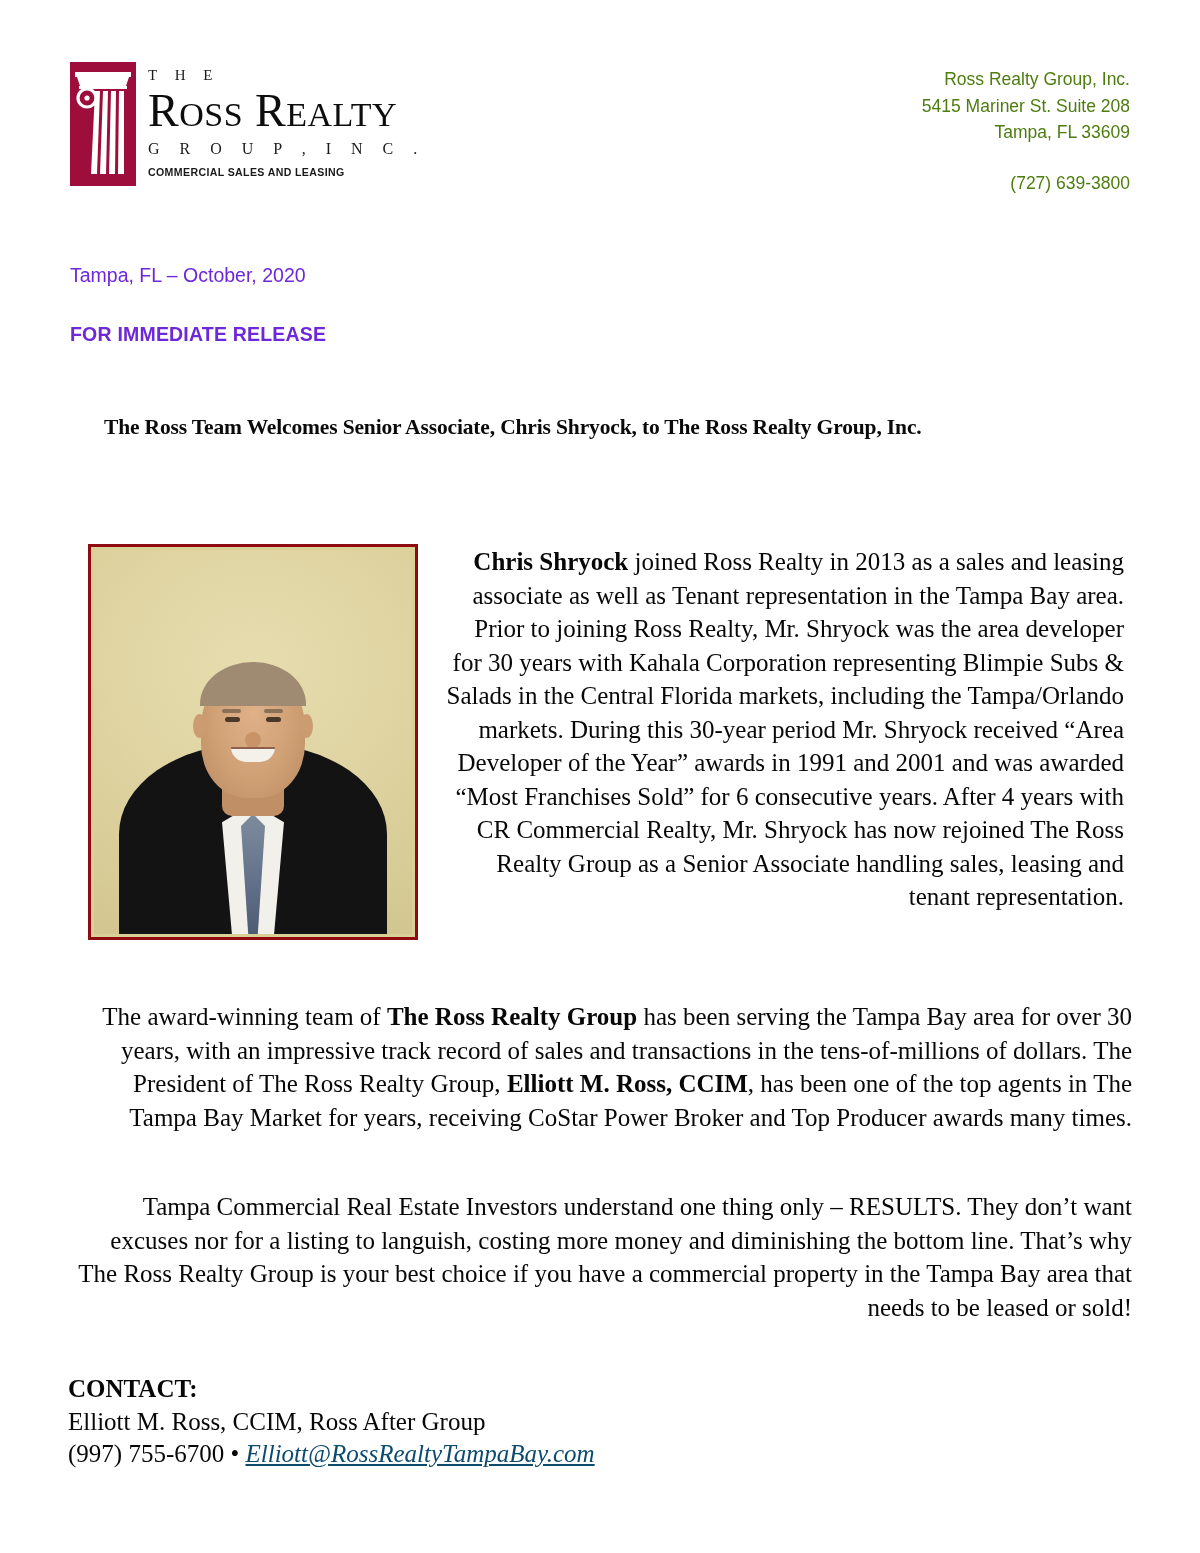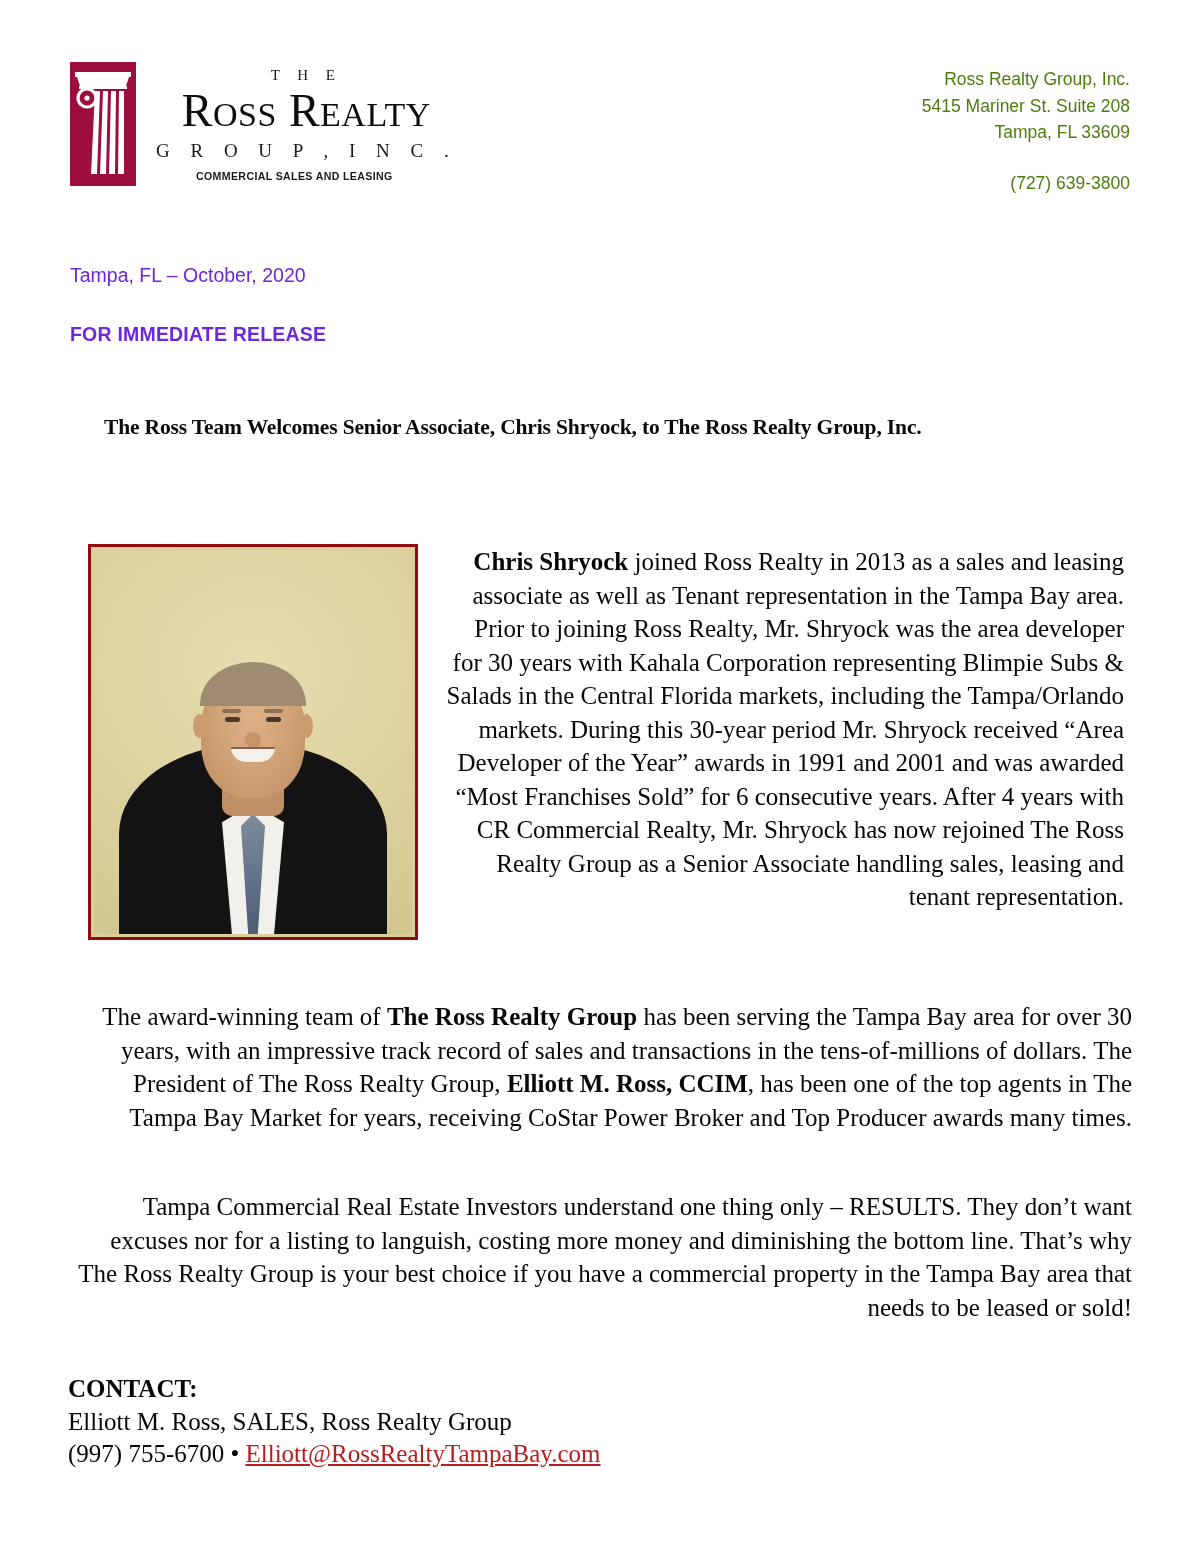--- a/index.html
+++ b/index.html
@@ -35,23 +35,22 @@
   }
   .logo-mark {
     width: 66px;
     height: 124px;
     flex: 0 0 auto;
     position: relative;
   }
   .logo-mark svg { display: block; }
 
   .logo-words {
-    margin-left: 20px;
+    margin-left: 12px;
     padding-top: 6px;
-    text-align: center;
   }
   .logo-the {
     font-family: "Liberation Serif", serif;
     font-size: 15px;
     letter-spacing: 7px;
     color: #1a1a1a;
     line-height: 1;
     margin-bottom: 6px;
   }
   .logo-main {
@@ -59,21 +58,21 @@
     font-size: 46px;
     line-height: 0.95;
     color: #0d0d0d;
     letter-spacing: 0.5px;
     white-space: nowrap;
   }
   .logo-main .cap { font-size: 46px; }
   .logo-main .sc  { font-size: 34px; }
   .logo-group {
     font-family: "Liberation Serif", serif;
-    font-size: 19px;
+    font-size: 16px;
     letter-spacing: 8px;
     color: #1a1a1a;
     margin-top: 7px;
   }
   .logo-tagline {
     font-family: "Liberation Sans", sans-serif;
     font-size: 11.5px;
     font-weight: bold;
     letter-spacing: 0.4px;
     color: #1a1a1a;
@@ -294,23 +293,24 @@
     position: absolute;
     left: 68px;
     top: 1373px;
     font-family: "Liberation Serif", serif;
     font-size: 25px;
     line-height: 1.30;
     color: #070707;
   }
   .contact-footer .label { font-weight: bold; }
   .email-link {
-    color: #b91c1c;
+    color: #0c4a6e;
     text-decoration: underline;
     text-underline-offset: 2px;
+    font-style: italic;
   }
   b, .b { font-weight: bold; }
 </style>
 </head>
 <body>
 
 <div class="page">
 
   <div class="header">
 
@@ -378,17 +378,17 @@
   </div>
 
   <div class="body-text bio-para"><b>Chris Shryock</b><span> joined Ross Realty in 2013 as a sales and leasing associate as well as Tenant representation in the Tampa Bay area.  Prior to joining Ross Realty, Mr. Shryock was the area developer for 30 years with Kahala Corporation representing Blimpie Subs &amp; Salads in the Central Florida markets, including the Tampa/Orlando markets.  During this 30-year period Mr. Shryock received “Area Developer of the Year” awards in 1991 and 2001 and was awarded “Most Franchises Sold” for 6 consecutive years.  After 4 years with CR Commercial Realty, Mr. Shryock has now rejoined The Ross Realty Group as a Senior Associate handling sales, leasing and tenant representation.</span></div>
 
   <div class="body-text para-2"><span>The award-winning team of </span><b>The Ross Realty Group</b><span> has been serving the Tampa Bay area for over 30 years, with an impressive track record of sales and transactions in the tens-of-millions of dollars. The President of The Ross Realty Group, </span><b>Elliott M. Ross, CCIM</b><span>, has been one of the top agents in The Tampa Bay Market for years, receiving CoStar Power Broker and Top Producer awards many times.</span></div>
 
   <div class="body-text para-3">Tampa Commercial Real Estate Investors understand one thing only – RESULTS. They don’t want excuses nor for a listing to languish, costing more money and diminishing the bottom line. That’s why The Ross Realty Group is your best choice if you have a commercial property in the Tampa Bay area that needs to be leased or sold!</div>
 
   <div class="contact-footer">
     <div class="label">CONTACT:</div>
-    <div>Elliott M. Ross, SALES, Ross Realty Group</div>
+    <div>Elliott M. Ross, CCIM, Ross After Group</div>
     <div><span>(997) 755-6700</span><span> • </span><a class="email-link" href="#">Elliott@RossRealtyTampaBay.com</a></div>
   </div>
 
 </div>
 
 </body></html>

